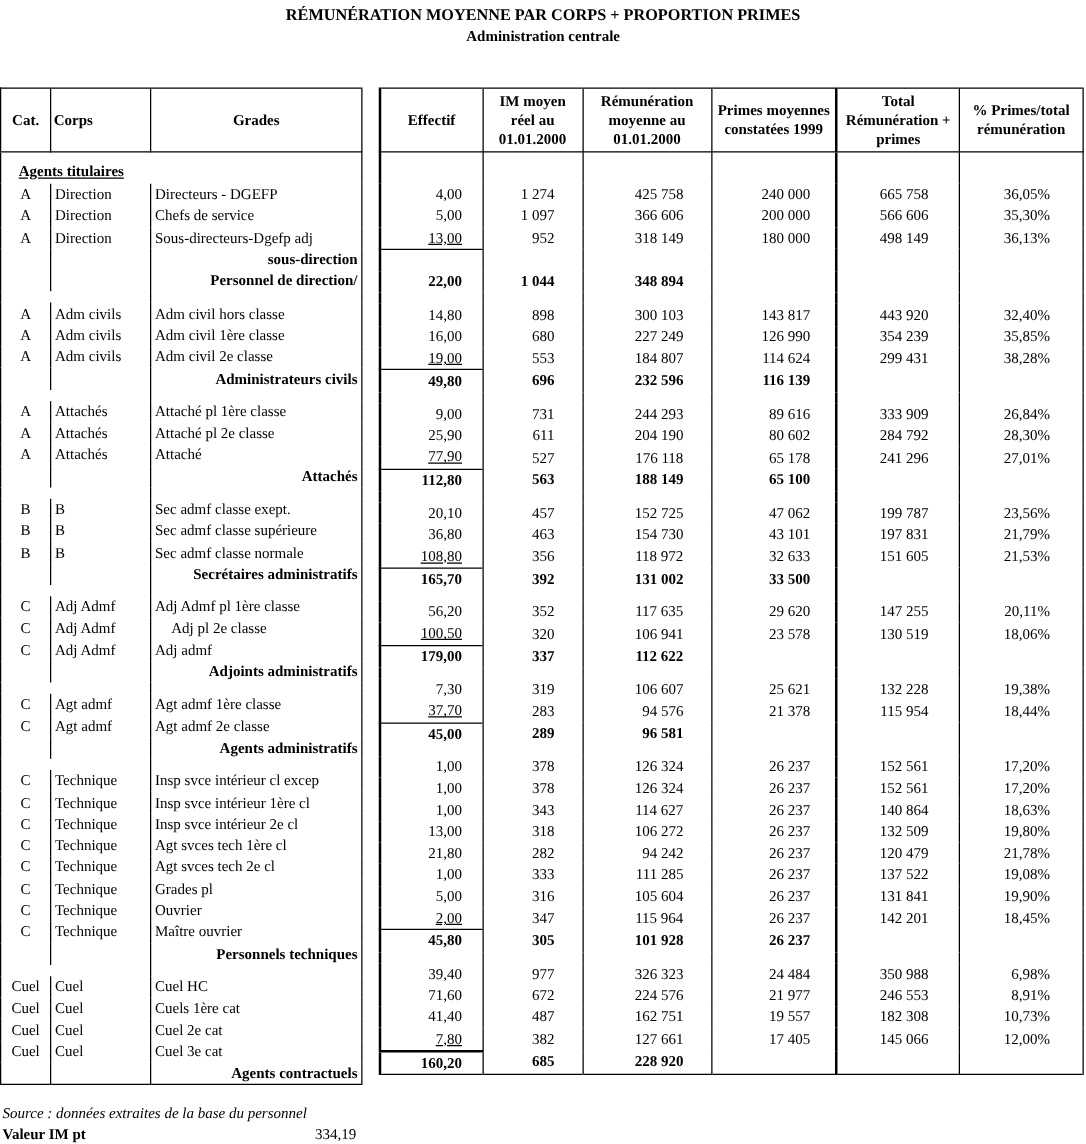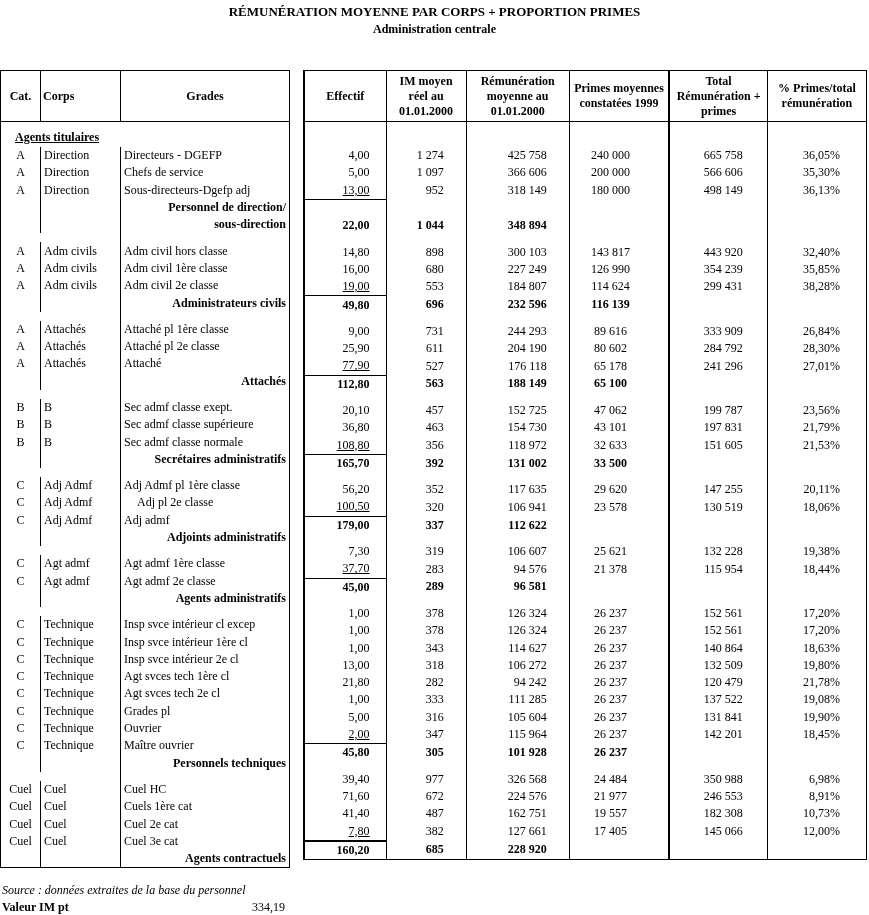--- a/index.html
+++ b/index.html
@@ -23,21 +23,21 @@
   #left .c-cat { width: 38px; text-align: center; border-right: 1px solid #000; }
   #left .c-corps { width: 74px; text-align: left; border-right: 1px solid #000; }
   #left .c-grade { text-align: left; }
   #left .sub .c-grade { text-align: right; }
   #left td.c-cat { border-right: none; text-align: center; }
 
   #right th, #right td { border-right: 1px solid #000; }
   #right .c-eff { width: 78px; text-align: right; padding-right: 16px; }
   #right .c-im { width: 92px; text-align: right; padding-right: 22px; }
   #right .c-rem { width: 98px; text-align: right; padding-right: 22px; }
-  #right .c-pri { width: 97px; text-align: center; padding-right: 20px; border-right: 2px solid #000; }
+  #right .c-pri { width: 97px; text-align: right; padding-right: 20px; border-right: 2px solid #000; }
   #right .c-tot { width: 97px; text-align: right; padding-right: 24px; }
   #right .c-pct { width: 94px; text-align: right; padding-right: 26px; }
   #right th.c-eff, #right th.c-im, #right th.c-rem, #right th.c-pri, #right th.c-tot, #right th.c-pct { text-align: center; padding: 0 2px; }
 
   td.ul { text-decoration: underline; }
   .section-title { font-weight: bold; text-decoration: underline; text-align: left !important; padding-left: 14px !important; }
 
   .footer { position: absolute; left: 2px; font-size: 12px; }
   #src { top: 883px; font-style: italic; }
   #val { top: 900px; font-weight: bold; }
@@ -77,26 +77,26 @@
         <td class="c-grade" style="border-left: 1px solid rgb(0, 0, 0);">Chefs de service</td>
       </tr>
       <tr>
         <td class="c-cat">A</td>
         <td class="c-corps" style="border-left: 1px solid rgb(0, 0, 0);">Direction</td>
         <td class="c-grade" style="border-left: 1px solid rgb(0, 0, 0);">Sous-directeurs-Dgefp adj</td>
       </tr>
       <tr class="sub">
         <td class="c-cat"></td>
         <td class="c-corps" style="border-left: 1px solid rgb(0, 0, 0);"></td>
+        <td class="c-grade" style="border-left: 1px solid rgb(0, 0, 0);">sous-direction</td>
+      </tr>
+      <tr class="sub">
+        <td class="c-cat"></td>
+        <td class="c-corps" style="border-left: 1px solid rgb(0, 0, 0);"></td>
         <td class="c-grade" style="border-left: 1px solid rgb(0, 0, 0);">Personnel de direction/</td>
-      </tr>
-      <tr class="sub">
-        <td class="c-cat"></td>
-        <td class="c-corps" style="border-left: 1px solid rgb(0, 0, 0);"></td>
-        <td class="c-grade" style="border-left: 1px solid rgb(0, 0, 0);">sous-direction</td>
       </tr>
       <tr class="gap">
         <td class="c-cat"></td>
         <td class="c-corps"></td>
         <td class="c-grade"></td>
       </tr>
       <tr>
         <td class="c-cat">A</td>
         <td class="c-corps" style="border-left: 1px solid rgb(0, 0, 0);">Adm civils</td>
         <td class="c-grade" style="border-left: 1px solid rgb(0, 0, 0);">Adm civil hors classe</td>
@@ -630,21 +630,21 @@
         <td class="c-eff"></td>
         <td class="c-im"></td>
         <td class="c-rem"></td>
         <td class="c-pri"></td>
         <td class="c-tot"></td>
         <td class="c-pct"></td>
       </tr>
       <tr>
         <td class="c-eff">39,40</td>
         <td class="c-im">977</td>
-        <td class="c-rem">326 568</td>
+        <td class="c-rem">326 323</td>
         <td class="c-pri">24 484</td>
         <td class="c-tot">350 988</td>
         <td class="c-pct">6,98%</td>
       </tr>
       <tr>
         <td class="c-eff">71,60</td>
         <td class="c-im">672</td>
         <td class="c-rem">224 576</td>
         <td class="c-pri">21 977</td>
         <td class="c-tot">246 553</td>

